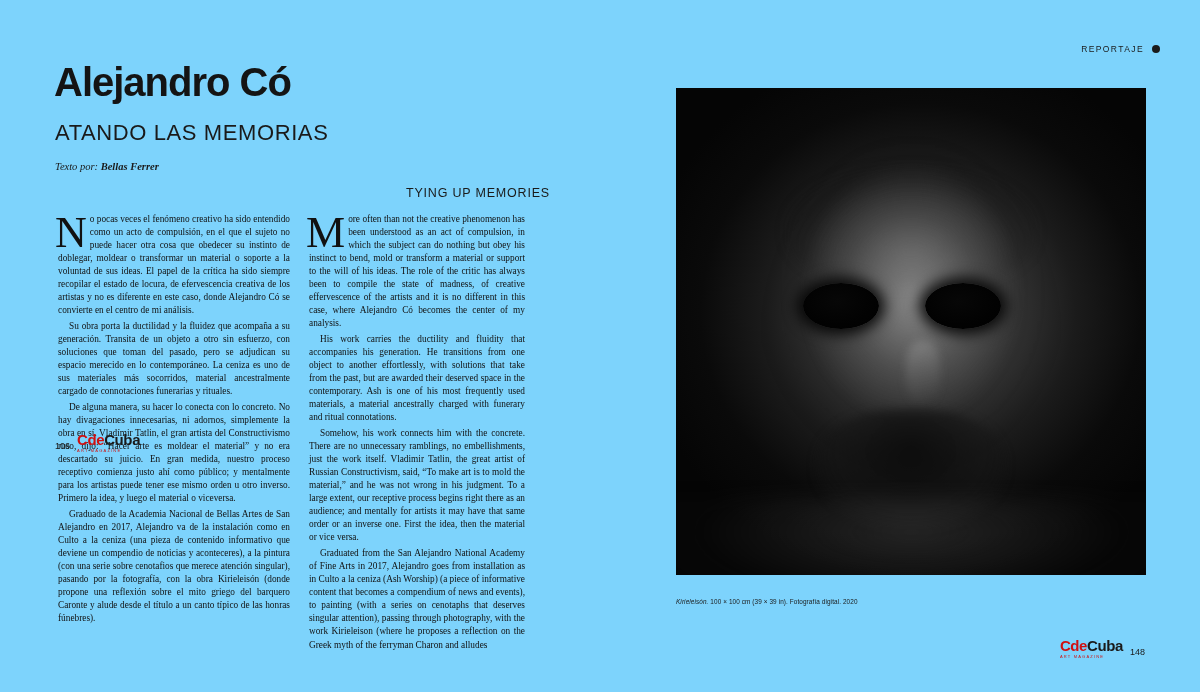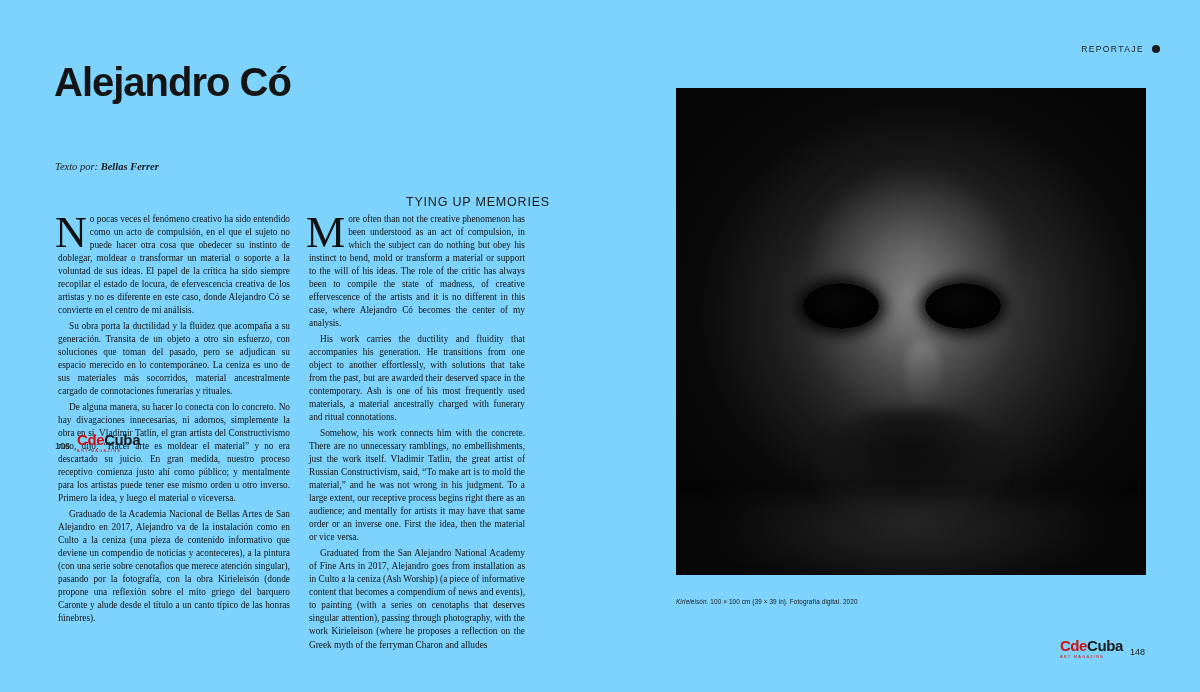--- a/index.html
+++ b/index.html
@@ -105,21 +105,20 @@
   .dropcap-wrap p { text-indent: 0; }
 
   
   .eng-heading {
     position: absolute;
     left: 406px; top: 186px;
     font-family: "Liberation Sans", sans-serif;
     font-size: 12.5px;
     letter-spacing: 0.8px;
     color: #1a1a1a;
-    margin-top: 9px;
   }
   .col-en1 {
     position: absolute;
     left: 306px; top: 210px;
     width: 222px;
     text-align: justify;
     font-size: 9.3px;
     line-height: 1.40;
     color: #111;
     hyphens: auto;
@@ -246,20 +245,21 @@
 <div class="page">
 
   <div class="header-kicker">
     <span>REPORTAJE</span>
     <span class="header-dot"></span>
   </div>
 
   <div class="left-page">
 
     <h1 class="title">Alejandro Có</h1>
+    <h2 class="subtitle">ATANDO LAS MEMORIAS</h2>
 
     <div class="byline">
       <span>Texto por:</span>
       <span class="bold">Bellas Ferrer</span>
     </div>
 
     <div class="col-left">
       <div class="dropcap-wrap">
         <span class="dropcap">N</span>
         <p>o pocas veces el fenómeno creativo ha sido entendido como un acto de compulsión, en el que el sujeto no puede hacer otra cosa que obedecer su instinto de doblegar, moldear o transformar un material o soporte a la voluntad de sus ideas. El papel de la crítica ha sido siempre recopilar el estado de locura, de efervescencia creativa de los artistas y no es diferente en este caso, donde Alejandro Có se convierte en el centro de mi análisis.</p>

